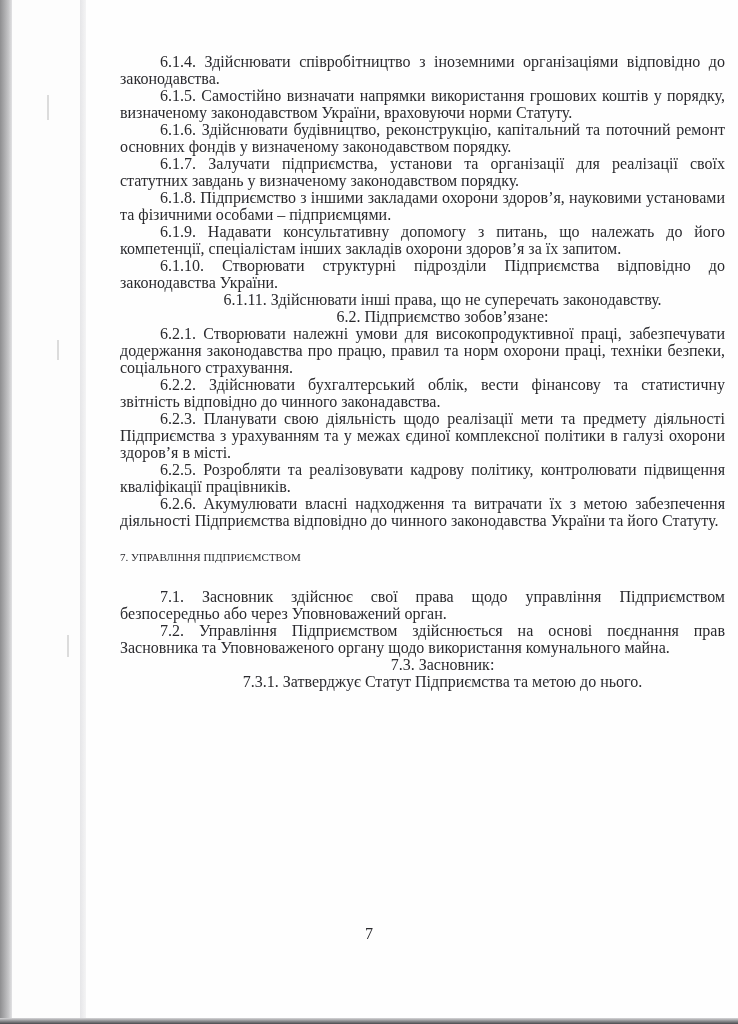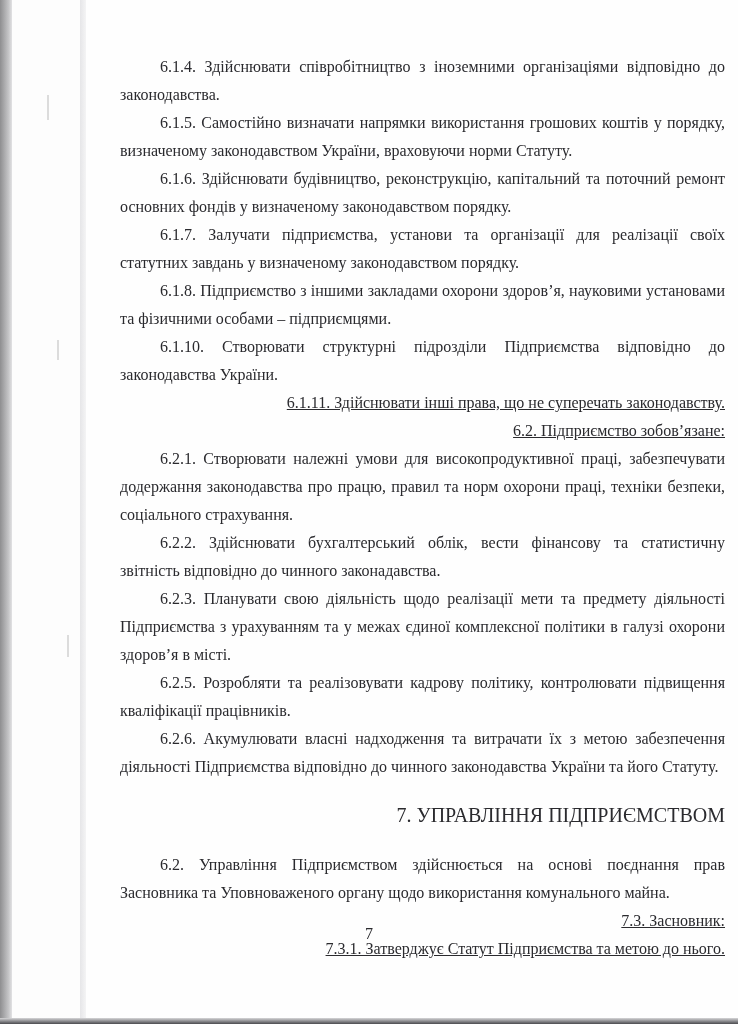--- a/index.html
+++ b/index.html
@@ -24,28 +24,28 @@
   .page {
     position: absolute; left: 86px; top: 0; width: 652px; height: 1024px;
     background: #fefefe;
   }
   .bottom-bar {
     position: absolute; left: 0; bottom: 0; width: 738px; height: 6px;
     background: linear-gradient(to bottom, #d6d6d8, #4a4a4e);
   }
   .content {
     position: absolute; left: 120px; top: 53px; width: 605px;
-    font-size: 16px; line-height: 28px;
+    font-size: 16px; line-height: 17px;
   }
   .para {
     margin: 0; text-align: justify; text-indent: 40px;
   }
-  .para.single { text-align: right; text-decoration: underline; }
+  .para.single { text-align: center; }
   .heading {
-    text-align: right; margin: 20px 0 22px 0; font-size: 20px;
+    text-align: left; margin: 20px 0 22px 0; font-size: 11px;
     text-indent: 0;
   }
   .page-number {
     position: absolute; left: 0; width: 738px; top: 925px;
     text-align: center; font-size: 16px;
   }
   .faint-mark {
     position: absolute; width: 2px; background: #dcdcdc;
   }
 </style>
@@ -60,30 +60,32 @@
 </div>
 <div class="fold"></div>
 <div class="page"></div>
 
 <div class="content">
   <p class="para">6.1.4. Здійснювати співробітництво з іноземними організаціями відповідно до законодавства.</p>
   <p class="para">6.1.5. Самостійно визначати напрямки використання грошових коштів у порядку, визначеному законодавством України, враховуючи норми Статуту.</p>
   <p class="para">6.1.6. Здійснювати будівництво, реконструкцію, капітальний та поточний ремонт основних фондів у визначеному законодавством порядку.</p>
   <p class="para">6.1.7. Залучати підприємства, установи та організації для реалізації своїх статутних завдань у визначеному законодавством порядку.</p>
   <p class="para">6.1.8. Підприємство з іншими закладами охорони здоров’я, науковими установами та фізичними особами – підприємцями.</p>
+  <p class="para">6.1.9. Надавати консультативну допомогу з питань, що належать до його компетенції, спеціалістам інших закладів охорони здоров’я за їх запитом.</p>
   <p class="para">6.1.10. Створювати структурні підрозділи Підприємства відповідно до законодавства України.</p>
   <p class="para single">6.1.11. Здійснювати інші права, що не суперечать законодавству.</p>
   <p class="para single">6.2. Підприємство зобов’язане:</p>
   <p class="para">6.2.1. Створювати належні умови для високопродуктивної праці, забезпечувати додержання законодавства про працю, правил та норм охорони праці, техніки безпеки, соціального страхування.</p>
   <p class="para">6.2.2. Здійснювати бухгалтерський облік, вести фінансову та статистичну звітність відповідно до чинного законадавства.</p>
   <p class="para">6.2.3. Планувати свою діяльність щодо реалізації мети та предмету діяльності Підприємства з урахуванням та у межах єдиної комплексної політики в галузі охорони здоров’я в місті.</p>
   <p class="para">6.2.5. Розробляти та реалізовувати кадрову політику, контролювати підвищення кваліфікації працівників.</p>
   <p class="para">6.2.6. Акумулювати власні надходження та витрачати їх з метою забезпечення діяльності Підприємства відповідно до чинного законодавства України та його Статуту.</p>
 
   <div class="heading">7. УПРАВЛІННЯ ПІДПРИЄМСТВОМ</div>
 
-  <p class="para">6.2. Управління Підприємством здійснюється на основі поєднання прав Засновника та Уповноваженого органу щодо використання комунального майна.</p>
+  <p class="para">7.1. Засновник здійснює свої права щодо управління Підприємством безпосередньо або через Уповноважений орган.</p>
+  <p class="para">7.2. Управління Підприємством здійснюється на основі поєднання прав Засновника та Уповноваженого органу щодо використання комунального майна.</p>
   <p class="para single">7.3. Засновник:</p>
   <p class="para single">7.3.1. Затверджує Статут Підприємства та метою до нього.</p>
 </div>
 
 <div class="page-number">7</div>
 <div class="bottom-bar"></div>
 
 </body></html>

